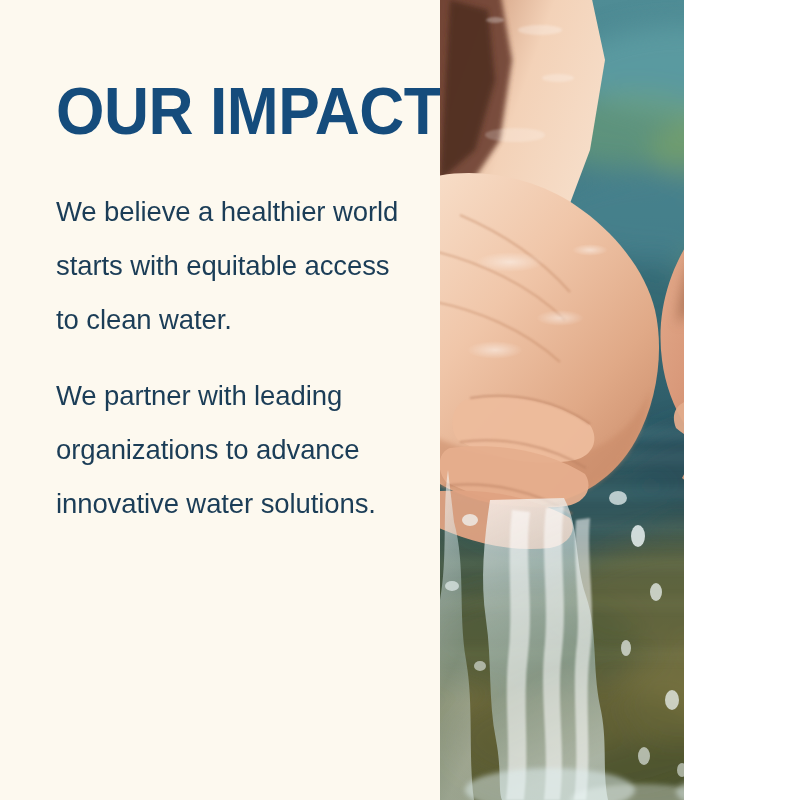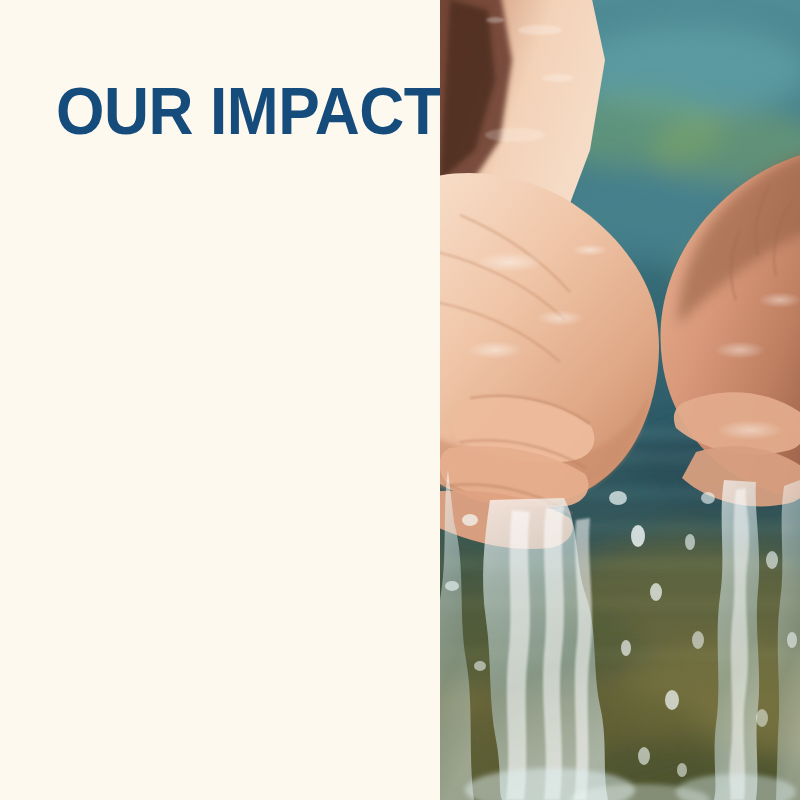--- a/index.html
+++ b/index.html
@@ -7,21 +7,21 @@
     margin: 0;
     padding: 0;
     background: #ffffff;
   }
   body {
     font-family: "Liberation Sans", sans-serif;
   }
 
   .page {
     position: relative;
-    width: 800px;
+    width: 684px;
     height: 800px;
     overflow: hidden;
     background: #FDF9EF;
     display: flex;
     text-decoration: underline;
   }
 
   
   .text-panel {
     position: relative;
@@ -94,21 +94,23 @@
 <body>
 
 <div class="page">
 
   <section class="text-panel">
 
     <h1 class="headline">OUR IMPACT</h1>
 
     <div class="body-copy">
 
-
+      <p class="para">We believe a healthier world starts with equitable access to clean water.</p>
+
+      <p class="para">We partner with leading organizations to advance innovative water solutions.</p>
 
 
     </div>
   </section>
 
   <figure class="photo-panel" style="margin:0;">
     <svg class="photo-svg" viewBox="0 0 360 800" preserveAspectRatio="xMidYMid slice">
       <defs>
 
         <linearGradient id="bgWater" x1="0" y1="0" x2="0.3" y2="1">

